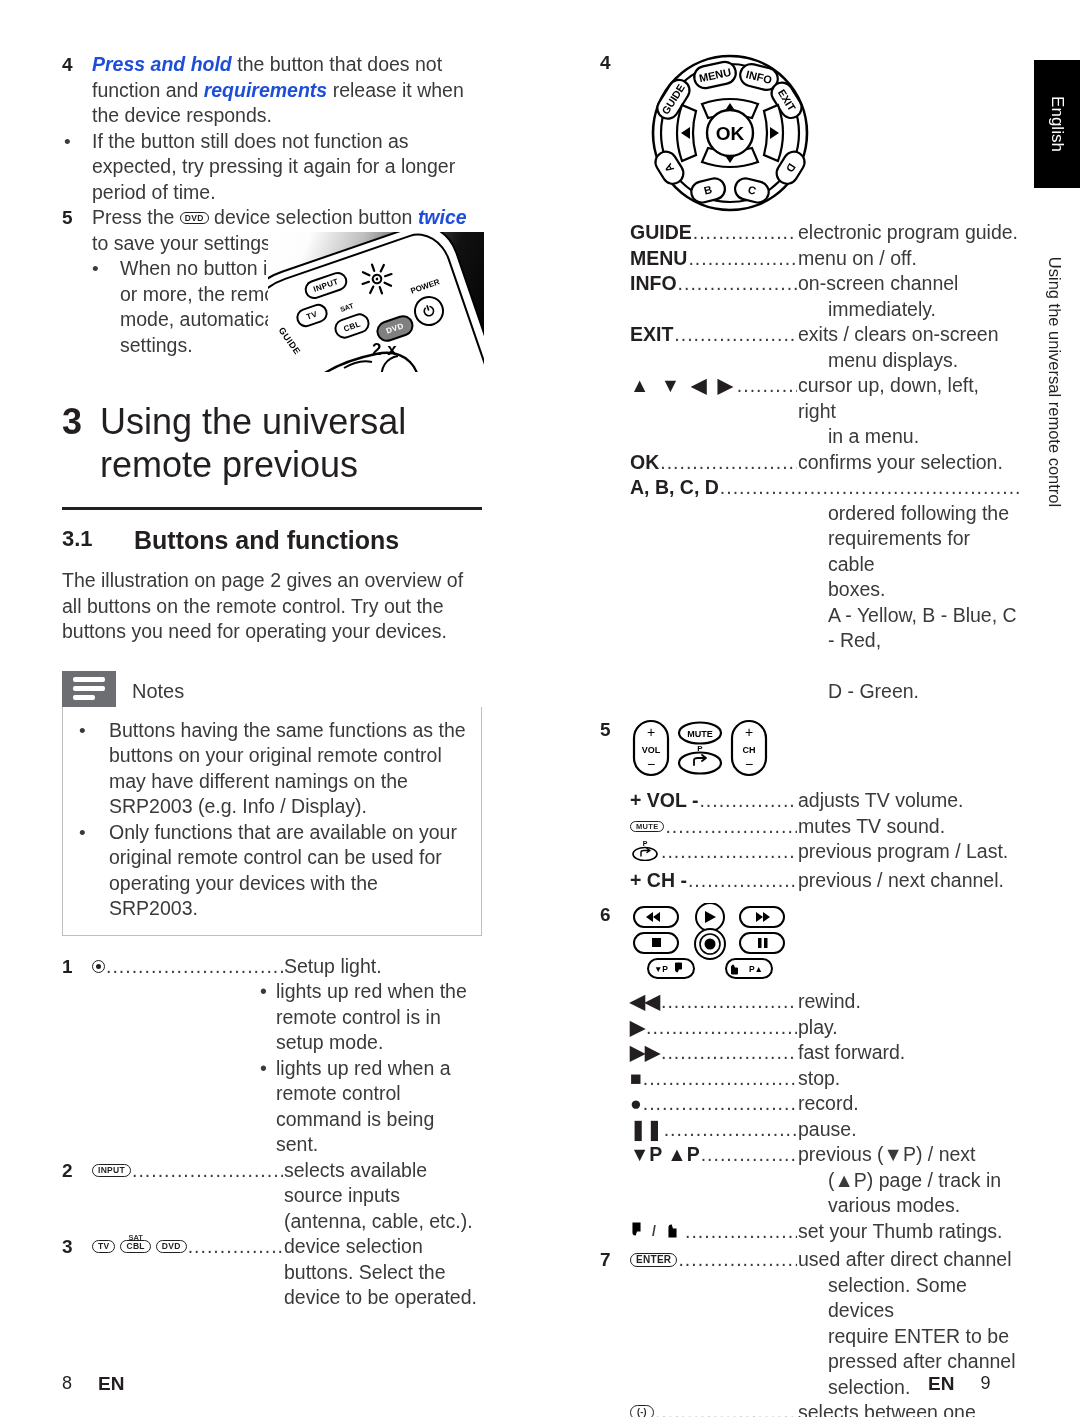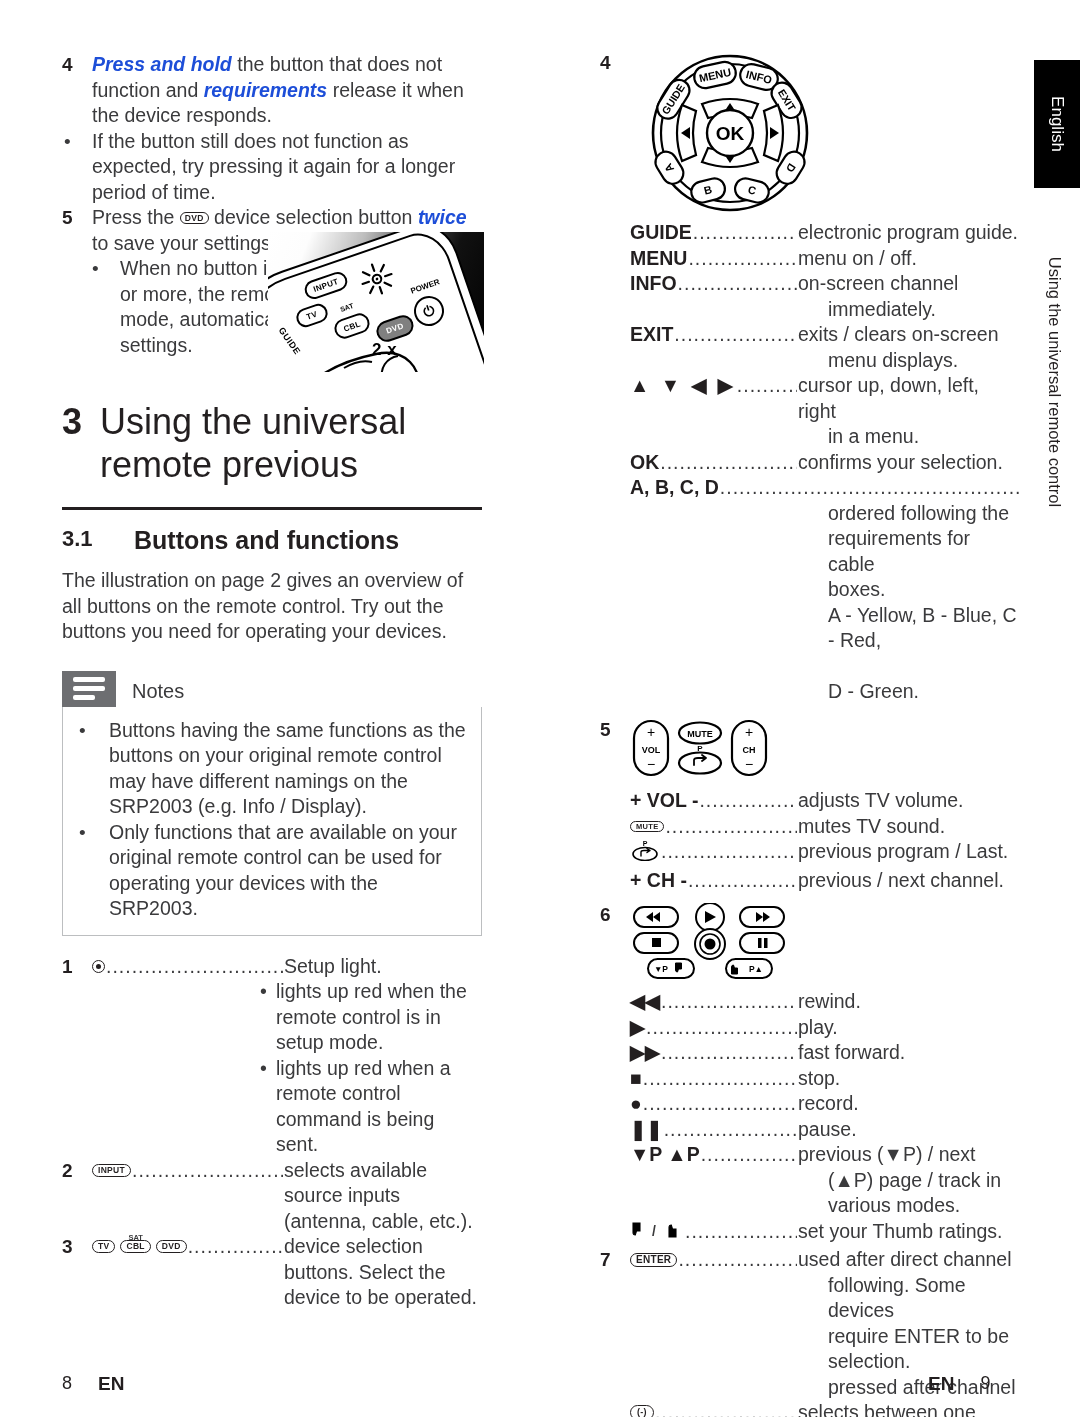--- a/index.html
+++ b/index.html
@@ -704,36 +704,36 @@
     <div class="rightcol-list">
       <div class="dl-row">
         <div class="dl-num">7</div>
         <div class="dl-key"><span class="cap" style="font-size:10px;">ENTER</span></div>
         <div class="dl-dots">.......................................................</div>
         <div class="dl-val">used after direct channel</div>
       </div>
       <div class="dl-row">
           <div class="dl-num"></div>
           <div style="flex:0 0 198px;"></div>
-          <div class="dl-cont" style="width:222px;">following. Some devices</div>
+          <div class="dl-cont" style="width:222px;">selection. Some devices</div>
         </div>
       <div class="dl-row">
           <div class="dl-num"></div>
           <div style="flex:0 0 198px;"></div>
           <div class="dl-cont" style="width:222px;">require ENTER to be</div>
         </div>
       <div class="dl-row">
           <div class="dl-num"></div>
           <div style="flex:0 0 198px;"></div>
+          <div class="dl-cont" style="width:222px;">pressed after channel</div>
+        </div>
+      <div class="dl-row">
+          <div class="dl-num"></div>
+          <div style="flex:0 0 198px;"></div>
           <div class="dl-cont" style="width:222px;">selection.</div>
-        </div>
-      <div class="dl-row">
-          <div class="dl-num"></div>
-          <div style="flex:0 0 198px;"></div>
-          <div class="dl-cont" style="width:222px;">pressed after channel</div>
         </div>
 
       <div class="dl-row">
         <div class="dl-num"></div>
         <div class="dl-key"><span class="cap" style="font-size:9px;padding:2px 6px;">(-)</span></div>
         <div class="dl-dots">.......................................................</div>
         <div class="dl-val">selects between one</div>
       </div>
 
     </div>

